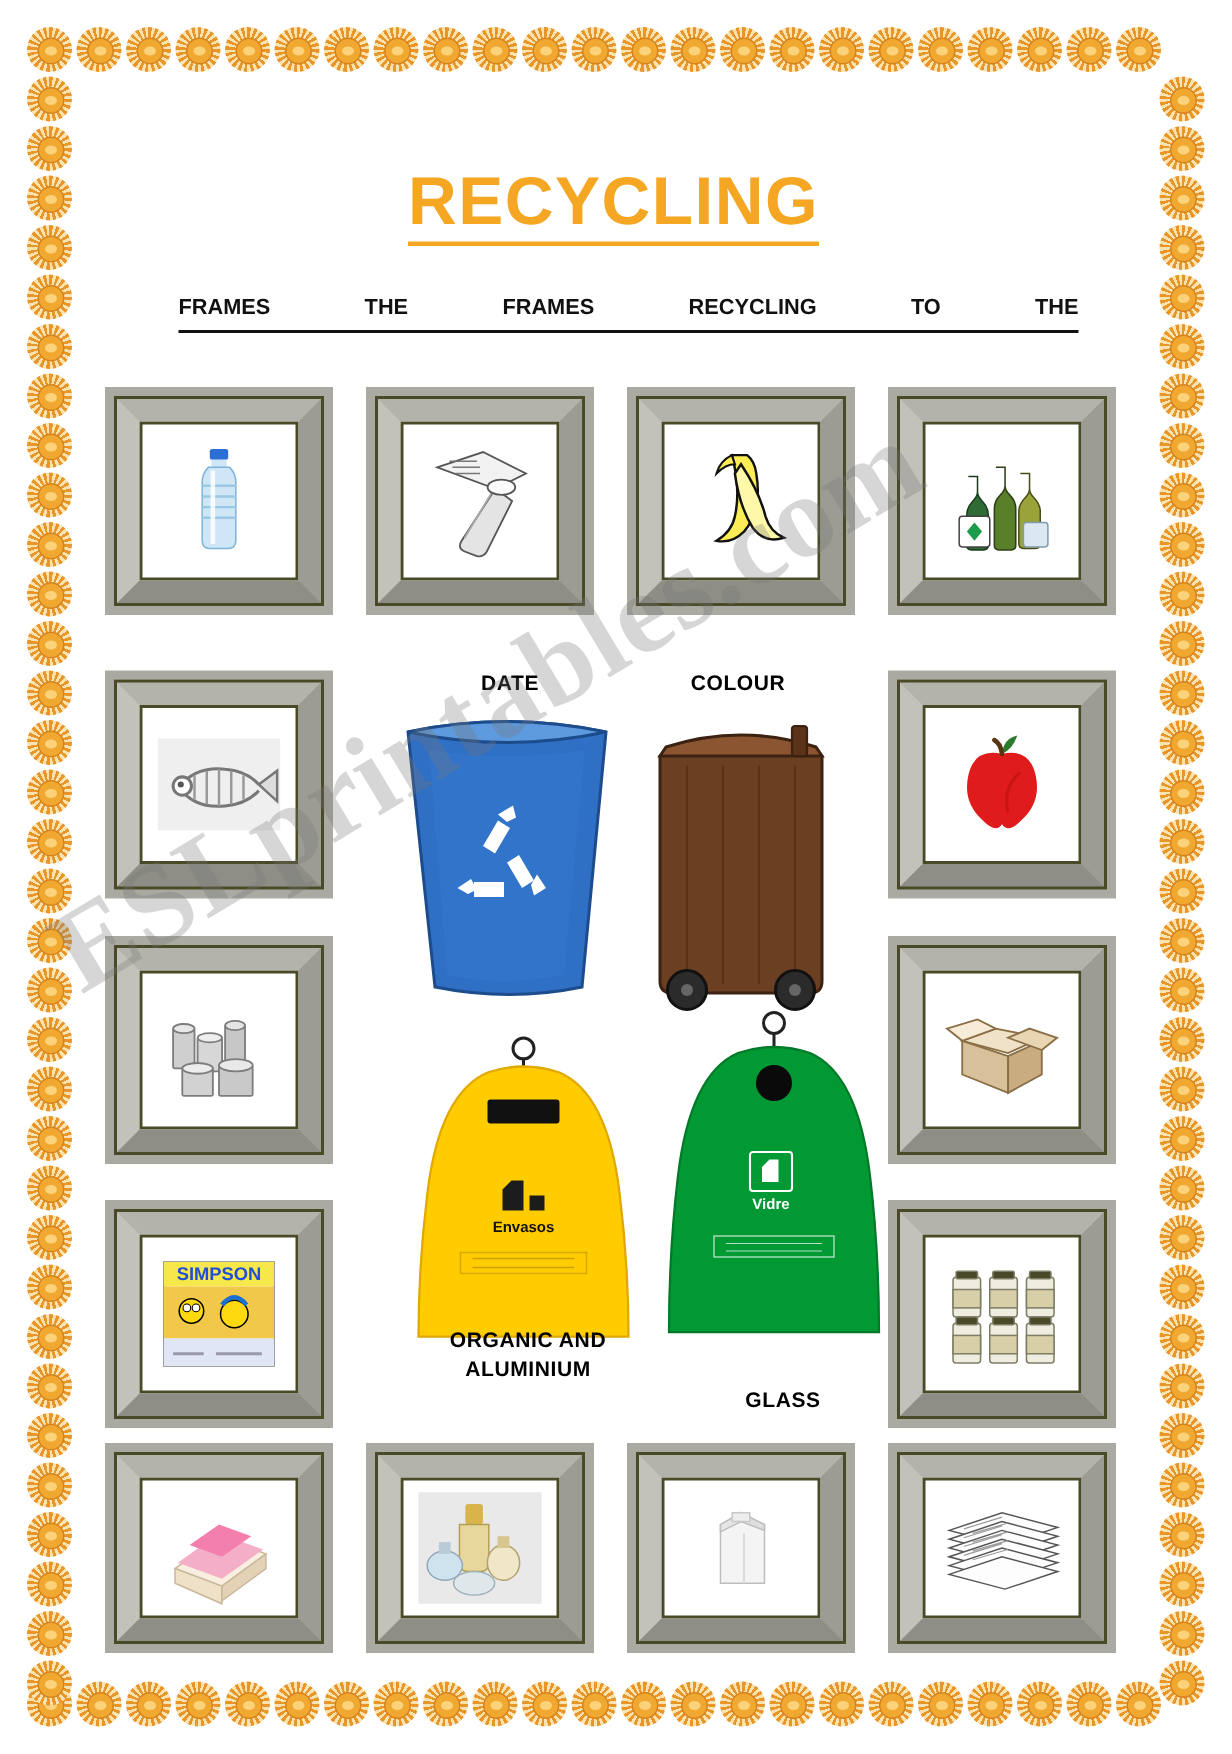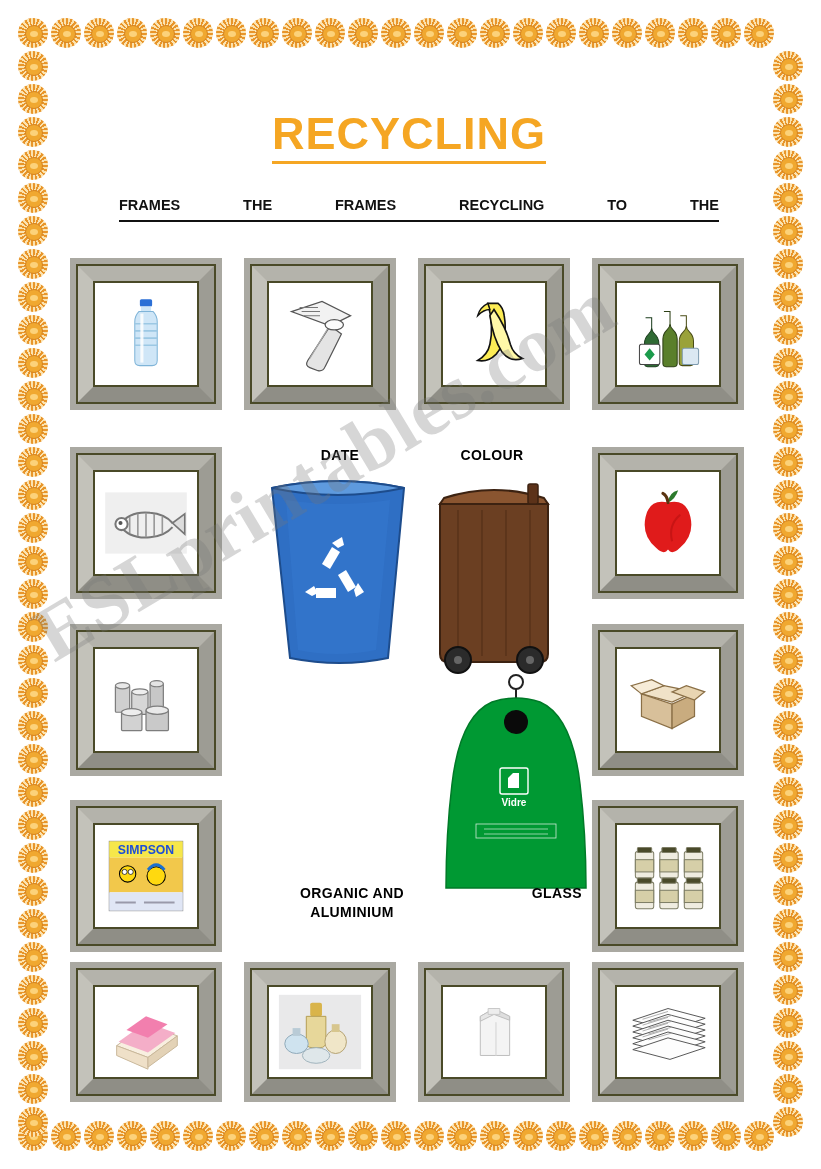--- a/index.html
+++ b/index.html
@@ -914,35 +914,52 @@
         <path d="M14 34 q50 -16 100 0 l4 6 h-108 z" fill="#8a5530" stroke="#3c2211" stroke-width="2"></path>
         <rect x="98" y="20" width="10" height="20" rx="2" fill="#5c3219" stroke="#3c2211" stroke-width="1.5"></rect>
         <path d="M28 46 v146 M52 46 v146 M76 46 v146 M100 46 v146" stroke="#4f2d16" stroke-width="1.4" opacity="0.7"></path>
         <circle cx="28" cy="196" r="13" fill="#2b2b2b" stroke="#111" stroke-width="2"></circle>
         <circle cx="28" cy="196" r="4" fill="#666"></circle>
         <circle cx="100" cy="196" r="13" fill="#2b2b2b" stroke="#111" stroke-width="2"></circle>
         <circle cx="100" cy="196" r="4" fill="#666"></circle>
       </svg>
     </div>
 
+    <div class="bin" style="left:215px; top:637px; width:165px; height:205px;">
+      <svg width="165" height="205" viewBox="0 0 165 205">
+        <circle cx="82" cy="10" r="7" fill="#ffffff" stroke="#222" stroke-width="2"></circle>
+        <path d="M82 16 v12" stroke="#222" stroke-width="2"></path>
+        <path d="M58 26 q24 -8 48 0 q32 14 40 80 q6 48 6 96 h-140 q0 -48 6 -96 q8 -66 40 -80 z" fill="#ffcc00" stroke="#e0a800" stroke-width="1.5"></path>
+        <rect x="58" y="44" width="48" height="16" rx="2" fill="#111"></rect>
+        <g transform="translate(62,92)">
+          <rect x="0" y="0" width="40" height="30" fill="none"></rect>
+          <path d="M6 26 v-14 l6 -6 h8 v20 z" fill="#1c1c1c"></path>
+          <path d="M24 26 v-10 h10 v10 z" fill="#1c1c1c"></path>
+          <text x="20" y="40" font-size="10" font-weight="bold" font-family="Liberation Sans, sans-serif" fill="#111" text-anchor="middle">Envasos</text>
+        </g>
+        <rect x="40" y="146" width="84" height="14" fill="none" stroke="#d9a800" stroke-width="1"></rect>
+        <path d="M48 150 h68" stroke="#caa000" stroke-width="1"></path>
+        <path d="M48 156 h68" stroke="#caa000" stroke-width="1"></path>
+      </svg>
+    </div>
     <div class="bin-label" style="left:210px; top:832px; width:180px;">ORGANIC AND ALUMINIUM</div>
 
     <div class="bin" style="left:382px; top:620px; width:165px; height:222px;">
       <svg width="165" height="222" viewBox="0 0 165 222">
         <circle cx="82" cy="10" r="7" fill="#ffffff" stroke="#222" stroke-width="2"></circle>
         <path d="M82 16 v14" stroke="#222" stroke-width="2"></path>
         <path d="M58 30 q24 -8 48 0 q32 14 40 82 q6 50 6 104 h-140 q0 -54 6 -104 q8 -68 40 -82 z" fill="#009933" stroke="#007a28" stroke-width="1.5"></path>
         <circle cx="82" cy="50" r="12" fill="#0a0a0a"></circle>
         <g transform="translate(60,96)">
           <rect x="6" y="0" width="28" height="26" rx="2" fill="none" stroke="#ffffff" stroke-width="1.4"></rect>
           <path d="M14 20 v-10 l5 -5 h6 v15 z" fill="#ffffff"></path>
           <text x="20" y="38" font-size="10" font-weight="bold" font-family="Liberation Sans, sans-serif" fill="#ffffff" text-anchor="middle">Vidre</text>
         </g>
         <rect x="42" y="152" width="80" height="14" fill="none" stroke="#ffffff" stroke-width="0.8" opacity="0.8"></rect>
         <path d="M50 157 h64 M50 162 h64" stroke="#ffffff" stroke-width="0.8" opacity="0.7"></path>
       </svg>
     </div>
-    <div class="bin-label" style="left:410px; top:832px; width:120px;text-align:right;">GLASS</div>
+    <div class="bin-label" style="left:410px; top:872px; width:120px;">GLASS</div>
 
     <div class="watermark">ESLprintables.com</div>
 
   </div>
 </div>
 
 </body></html>

